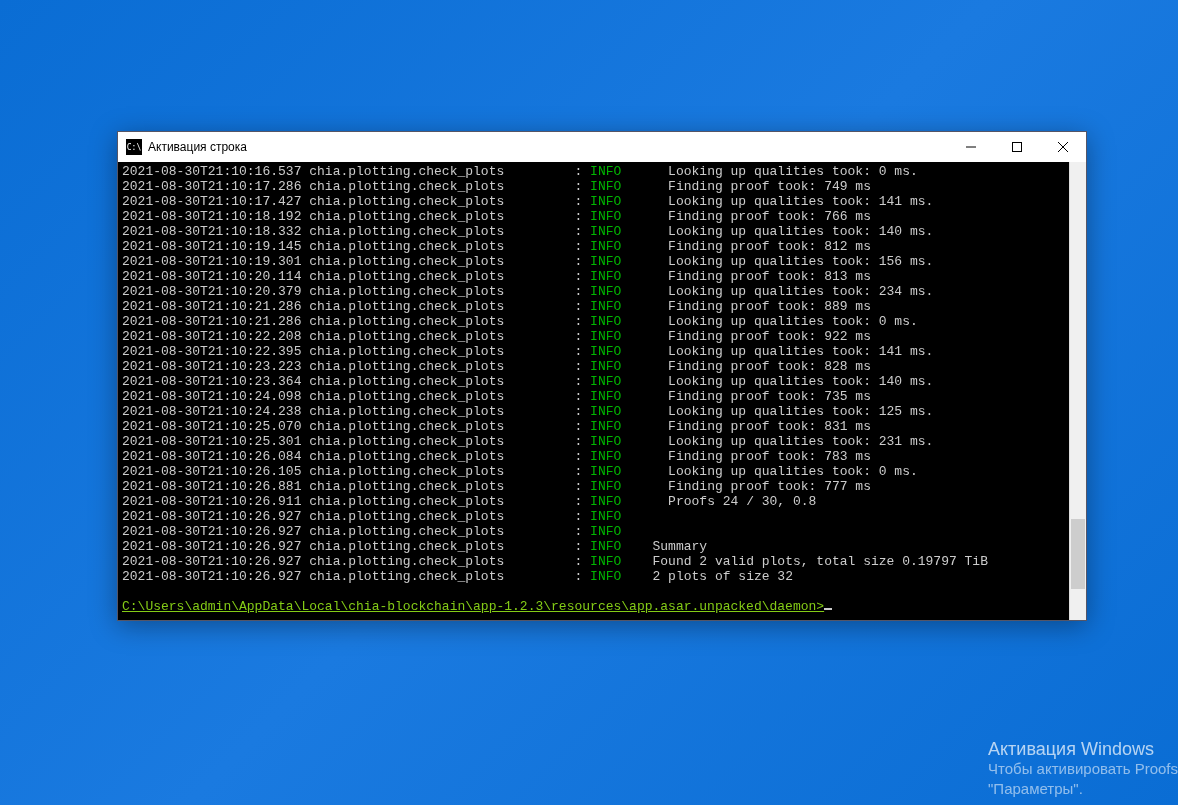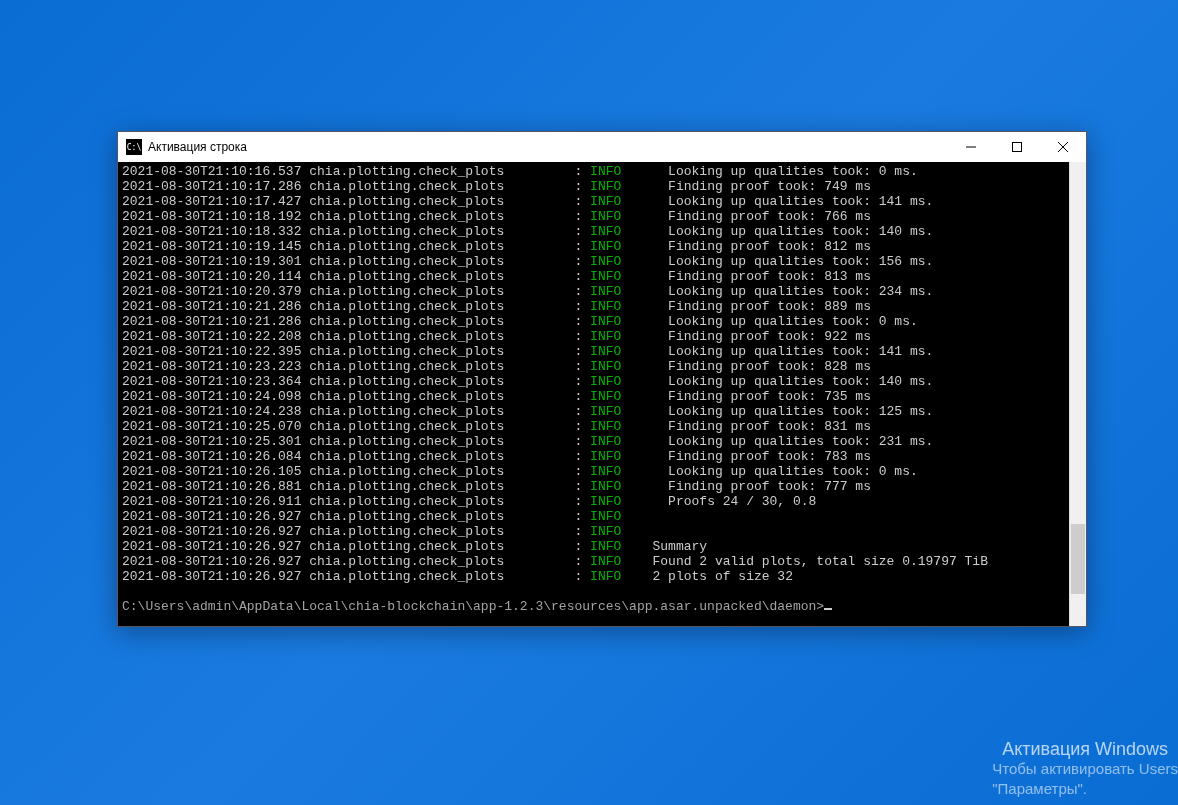--- a/index.html
+++ b/index.html
@@ -56,21 +56,21 @@
   justify-content: center;
   font-size: 10px;
   color: #000;
 }
 .terminal-wrap {
   display: flex;
   background: #000;
 }
 .terminal {
   background: #000;
-  padding: 2px 4px 12px 4px;
+  padding: 2px 4px 6px 4px;
   font-family: Consolas, 'Courier New', monospace;
   font-size: 13px;
   line-height: 15px;
   color: #cccccc;
   white-space: pre;
   flex: 1;
   overflow: hidden;
 }
 .scrollbar {
   width: 17px;
@@ -85,36 +85,36 @@
   top: 78%;
   height: 70px;
   background: #cdcdcd;
 }
 .log-line { display: block; }
 .ts { color: #cccccc; }
 .src { color: #cccccc; }
 .sep { color: #cccccc; }
 .lvl { color: #00b400; }
 .msg { color: #cccccc; }
-.prompt-line { color: #a3a3a3; }
+.prompt-line { color: #84cc16; text-decoration: underline; }
 .cursor {
   display: inline-block;
   width: 8px;
   border-bottom: 2px solid #cccccc;
 }
 .watermark {
   position: absolute;
   right: 0px;
   bottom: 6px;
   text-align: left;
   color: rgba(255,255,255,0.55);
   font-size: 15px;
   line-height: 20px;
 }
-.watermark .wm-title { font-size: 18px; color: rgba(255,255,255,0.7); text-align: center; }
+.watermark .wm-title { font-size: 18px; color: rgba(255,255,255,0.7); }
 </style>
 </head>
 <body>
 
 <div class="window">
   <div class="titlebar">
     <div class="titlebar-icon">C:\</div>
     <div class="titlebar-text">Активация строка</div>
     <div class="titlebar-controls">
       <div class="titlebar-btn">
@@ -138,15 +138,15 @@
   <div class="terminal-wrap">
     <div class="terminal" id="terminal"><span class="log-line"><span class="ts">2021-08-30T21:10:16.537 </span><span class="src">chia.plotting.check_plots         </span><span class="sep">: </span><span class="lvl">INFO</span><span class="msg">      Looking up qualities took: 0 ms.</span></span><span class="log-line"><span class="ts">2021-08-30T21:10:17.286 </span><span class="src">chia.plotting.check_plots         </span><span class="sep">: </span><span class="lvl">INFO</span><span class="msg">      Finding proof took: 749 ms</span></span><span class="log-line"><span class="ts">2021-08-30T21:10:17.427 </span><span class="src">chia.plotting.check_plots         </span><span class="sep">: </span><span class="lvl">INFO</span><span class="msg">      Looking up qualities took: 141 ms.</span></span><span class="log-line"><span class="ts">2021-08-30T21:10:18.192 </span><span class="src">chia.plotting.check_plots         </span><span class="sep">: </span><span class="lvl">INFO</span><span class="msg">      Finding proof took: 766 ms</span></span><span class="log-line"><span class="ts">2021-08-30T21:10:18.332 </span><span class="src">chia.plotting.check_plots         </span><span class="sep">: </span><span class="lvl">INFO</span><span class="msg">      Looking up qualities took: 140 ms.</span></span><span class="log-line"><span class="ts">2021-08-30T21:10:19.145 </span><span class="src">chia.plotting.check_plots         </span><span class="sep">: </span><span class="lvl">INFO</span><span class="msg">      Finding proof took: 812 ms</span></span><span class="log-line"><span class="ts">2021-08-30T21:10:19.301 </span><span class="src">chia.plotting.check_plots         </span><span class="sep">: </span><span class="lvl">INFO</span><span class="msg">      Looking up qualities took: 156 ms.</span></span><span class="log-line"><span class="ts">2021-08-30T21:10:20.114 </span><span class="src">chia.plotting.check_plots         </span><span class="sep">: </span><span class="lvl">INFO</span><span class="msg">      Finding proof took: 813 ms</span></span><span class="log-line"><span class="ts">2021-08-30T21:10:20.379 </span><span class="src">chia.plotting.check_plots         </span><span class="sep">: </span><span class="lvl">INFO</span><span class="msg">      Looking up qualities took: 234 ms.</span></span><span class="log-line"><span class="ts">2021-08-30T21:10:21.286 </span><span class="src">chia.plotting.check_plots         </span><span class="sep">: </span><span class="lvl">INFO</span><span class="msg">      Finding proof took: 889 ms</span></span><span class="log-line"><span class="ts">2021-08-30T21:10:21.286 </span><span class="src">chia.plotting.check_plots         </span><span class="sep">: </span><span class="lvl">INFO</span><span class="msg">      Looking up qualities took: 0 ms.</span></span><span class="log-line"><span class="ts">2021-08-30T21:10:22.208 </span><span class="src">chia.plotting.check_plots         </span><span class="sep">: </span><span class="lvl">INFO</span><span class="msg">      Finding proof took: 922 ms</span></span><span class="log-line"><span class="ts">2021-08-30T21:10:22.395 </span><span class="src">chia.plotting.check_plots         </span><span class="sep">: </span><span class="lvl">INFO</span><span class="msg">      Looking up qualities took: 141 ms.</span></span><span class="log-line"><span class="ts">2021-08-30T21:10:23.223 </span><span class="src">chia.plotting.check_plots         </span><span class="sep">: </span><span class="lvl">INFO</span><span class="msg">      Finding proof took: 828 ms</span></span><span class="log-line"><span class="ts">2021-08-30T21:10:23.364 </span><span class="src">chia.plotting.check_plots         </span><span class="sep">: </span><span class="lvl">INFO</span><span class="msg">      Looking up qualities took: 140 ms.</span></span><span class="log-line"><span class="ts">2021-08-30T21:10:24.098 </span><span class="src">chia.plotting.check_plots         </span><span class="sep">: </span><span class="lvl">INFO</span><span class="msg">      Finding proof took: 735 ms</span></span><span class="log-line"><span class="ts">2021-08-30T21:10:24.238 </span><span class="src">chia.plotting.check_plots         </span><span class="sep">: </span><span class="lvl">INFO</span><span class="msg">      Looking up qualities took: 125 ms.</span></span><span class="log-line"><span class="ts">2021-08-30T21:10:25.070 </span><span class="src">chia.plotting.check_plots         </span><span class="sep">: </span><span class="lvl">INFO</span><span class="msg">      Finding proof took: 831 ms</span></span><span class="log-line"><span class="ts">2021-08-30T21:10:25.301 </span><span class="src">chia.plotting.check_plots         </span><span class="sep">: </span><span class="lvl">INFO</span><span class="msg">      Looking up qualities took: 231 ms.</span></span><span class="log-line"><span class="ts">2021-08-30T21:10:26.084 </span><span class="src">chia.plotting.check_plots         </span><span class="sep">: </span><span class="lvl">INFO</span><span class="msg">      Finding proof took: 783 ms</span></span><span class="log-line"><span class="ts">2021-08-30T21:10:26.105 </span><span class="src">chia.plotting.check_plots         </span><span class="sep">: </span><span class="lvl">INFO</span><span class="msg">      Looking up qualities took: 0 ms.</span></span><span class="log-line"><span class="ts">2021-08-30T21:10:26.881 </span><span class="src">chia.plotting.check_plots         </span><span class="sep">: </span><span class="lvl">INFO</span><span class="msg">      Finding proof took: 777 ms</span></span><span class="log-line"><span class="ts">2021-08-30T21:10:26.911 </span><span class="src">chia.plotting.check_plots         </span><span class="sep">: </span><span class="lvl">INFO</span><span class="msg">      Proofs 24 / 30, 0.8</span></span><span class="log-line"><span class="ts">2021-08-30T21:10:26.927 </span><span class="src">chia.plotting.check_plots         </span><span class="sep">: </span><span class="lvl">INFO</span><span class="msg">      </span></span><span class="log-line"><span class="ts">2021-08-30T21:10:26.927 </span><span class="src">chia.plotting.check_plots         </span><span class="sep">: </span><span class="lvl">INFO</span><span class="msg">      </span></span><span class="log-line"><span class="ts">2021-08-30T21:10:26.927 </span><span class="src">chia.plotting.check_plots         </span><span class="sep">: </span><span class="lvl">INFO</span><span class="msg">    Summary</span></span><span class="log-line"><span class="ts">2021-08-30T21:10:26.927 </span><span class="src">chia.plotting.check_plots         </span><span class="sep">: </span><span class="lvl">INFO</span><span class="msg">    Found 2 valid plots, total size 0.19797 TiB</span></span><span class="log-line"><span class="ts">2021-08-30T21:10:26.927 </span><span class="src">chia.plotting.check_plots         </span><span class="sep">: </span><span class="lvl">INFO</span><span class="msg">    2 plots of size 32</span></span><span class="log-line"> </span><span class="prompt-line">C:\Users\admin\AppData\Local\chia-blockchain\app-1.2.3\resources\app.asar.unpacked\daemon&gt;<span class="cursor"></span></span></div>
     <div class="scrollbar">
       <div class="scrollbar-thumb"></div>
     </div>
   </div>
 </div>
 
 <div class="watermark">
   <div class="wm-title">Активация Windows</div>
-  <div>Чтобы активировать Users</div>
+  <div>Чтобы активировать Proofs</div>
   <div>"Параметры".</div>
 </div>
 
 </body></html>

